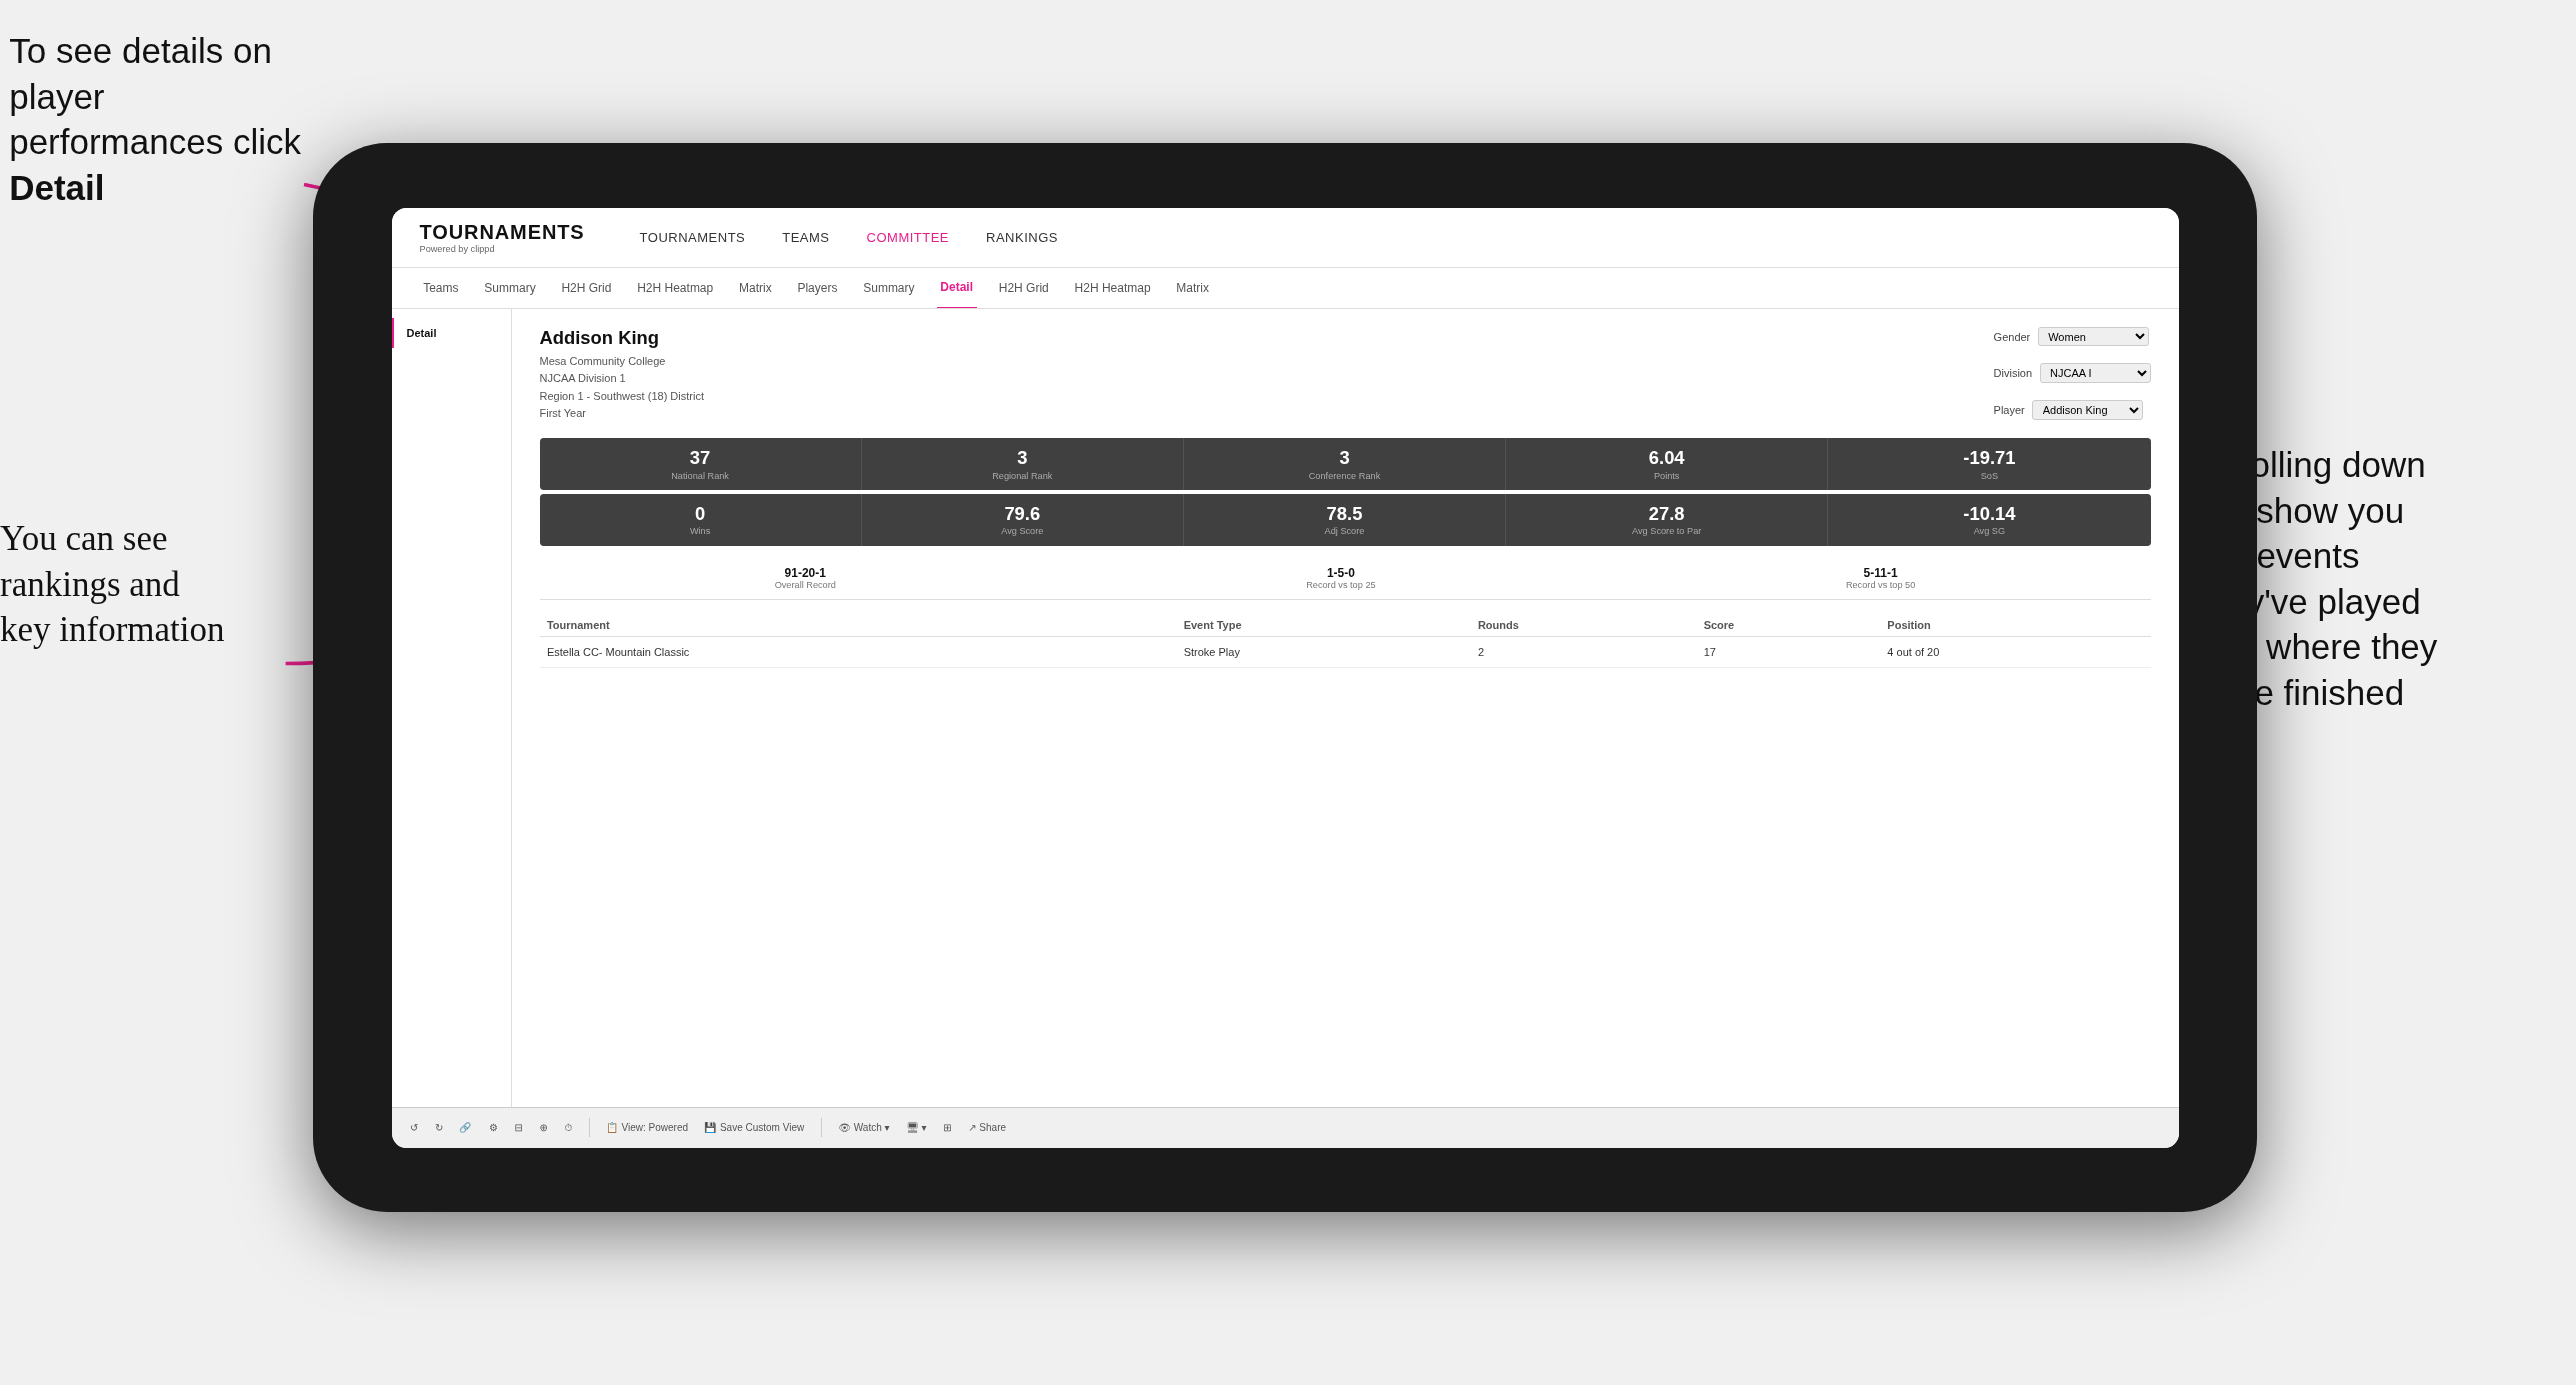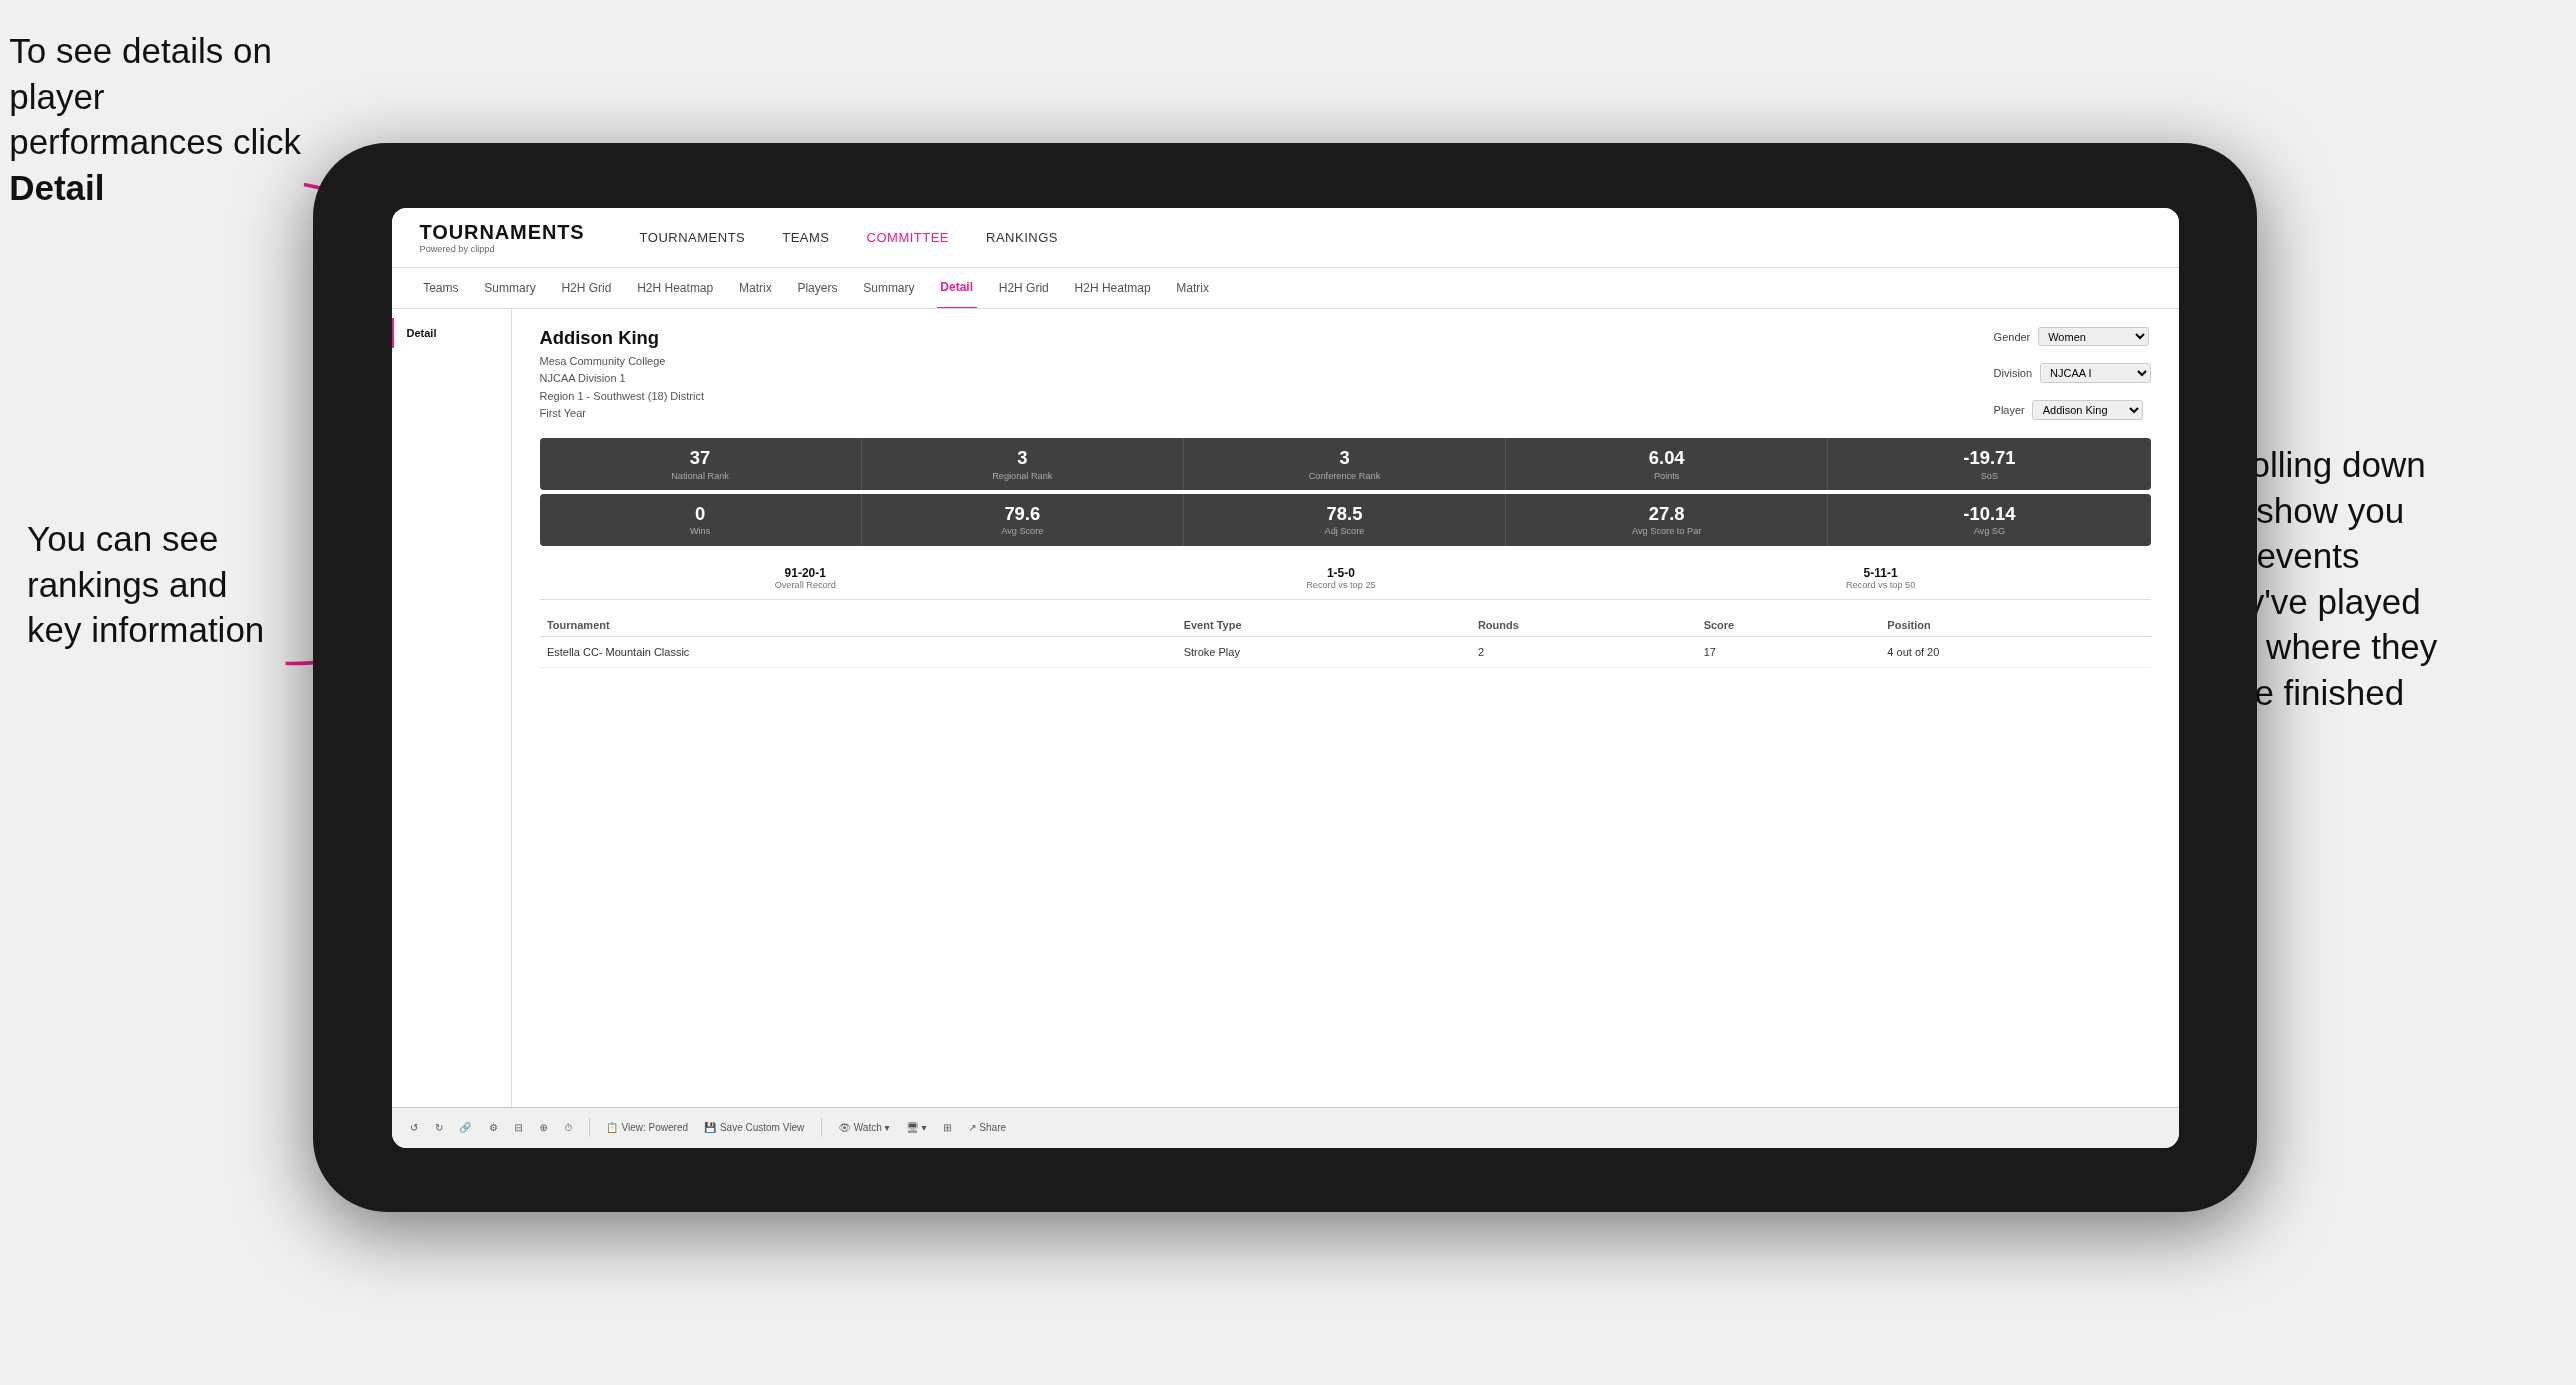--- a/index.html
+++ b/index.html
@@ -23,22 +23,23 @@
     .annotation b { font-weight: 900; }
 
     .annotation-topleft {
       top: 28px;
       left: 9.2px;
       width: 313px;
     }
 
     .annotation-bottomleft {
       top: 516px;
-      left: 27px;
+      left: 0;
       width: 295px;
+      font-family: Liberation Serif, serif;
     }
 
     .annotation-right {
       top: 442px;
       right: 28px;
       width: 350px;
     }
 
     
     .arrow-svg {

